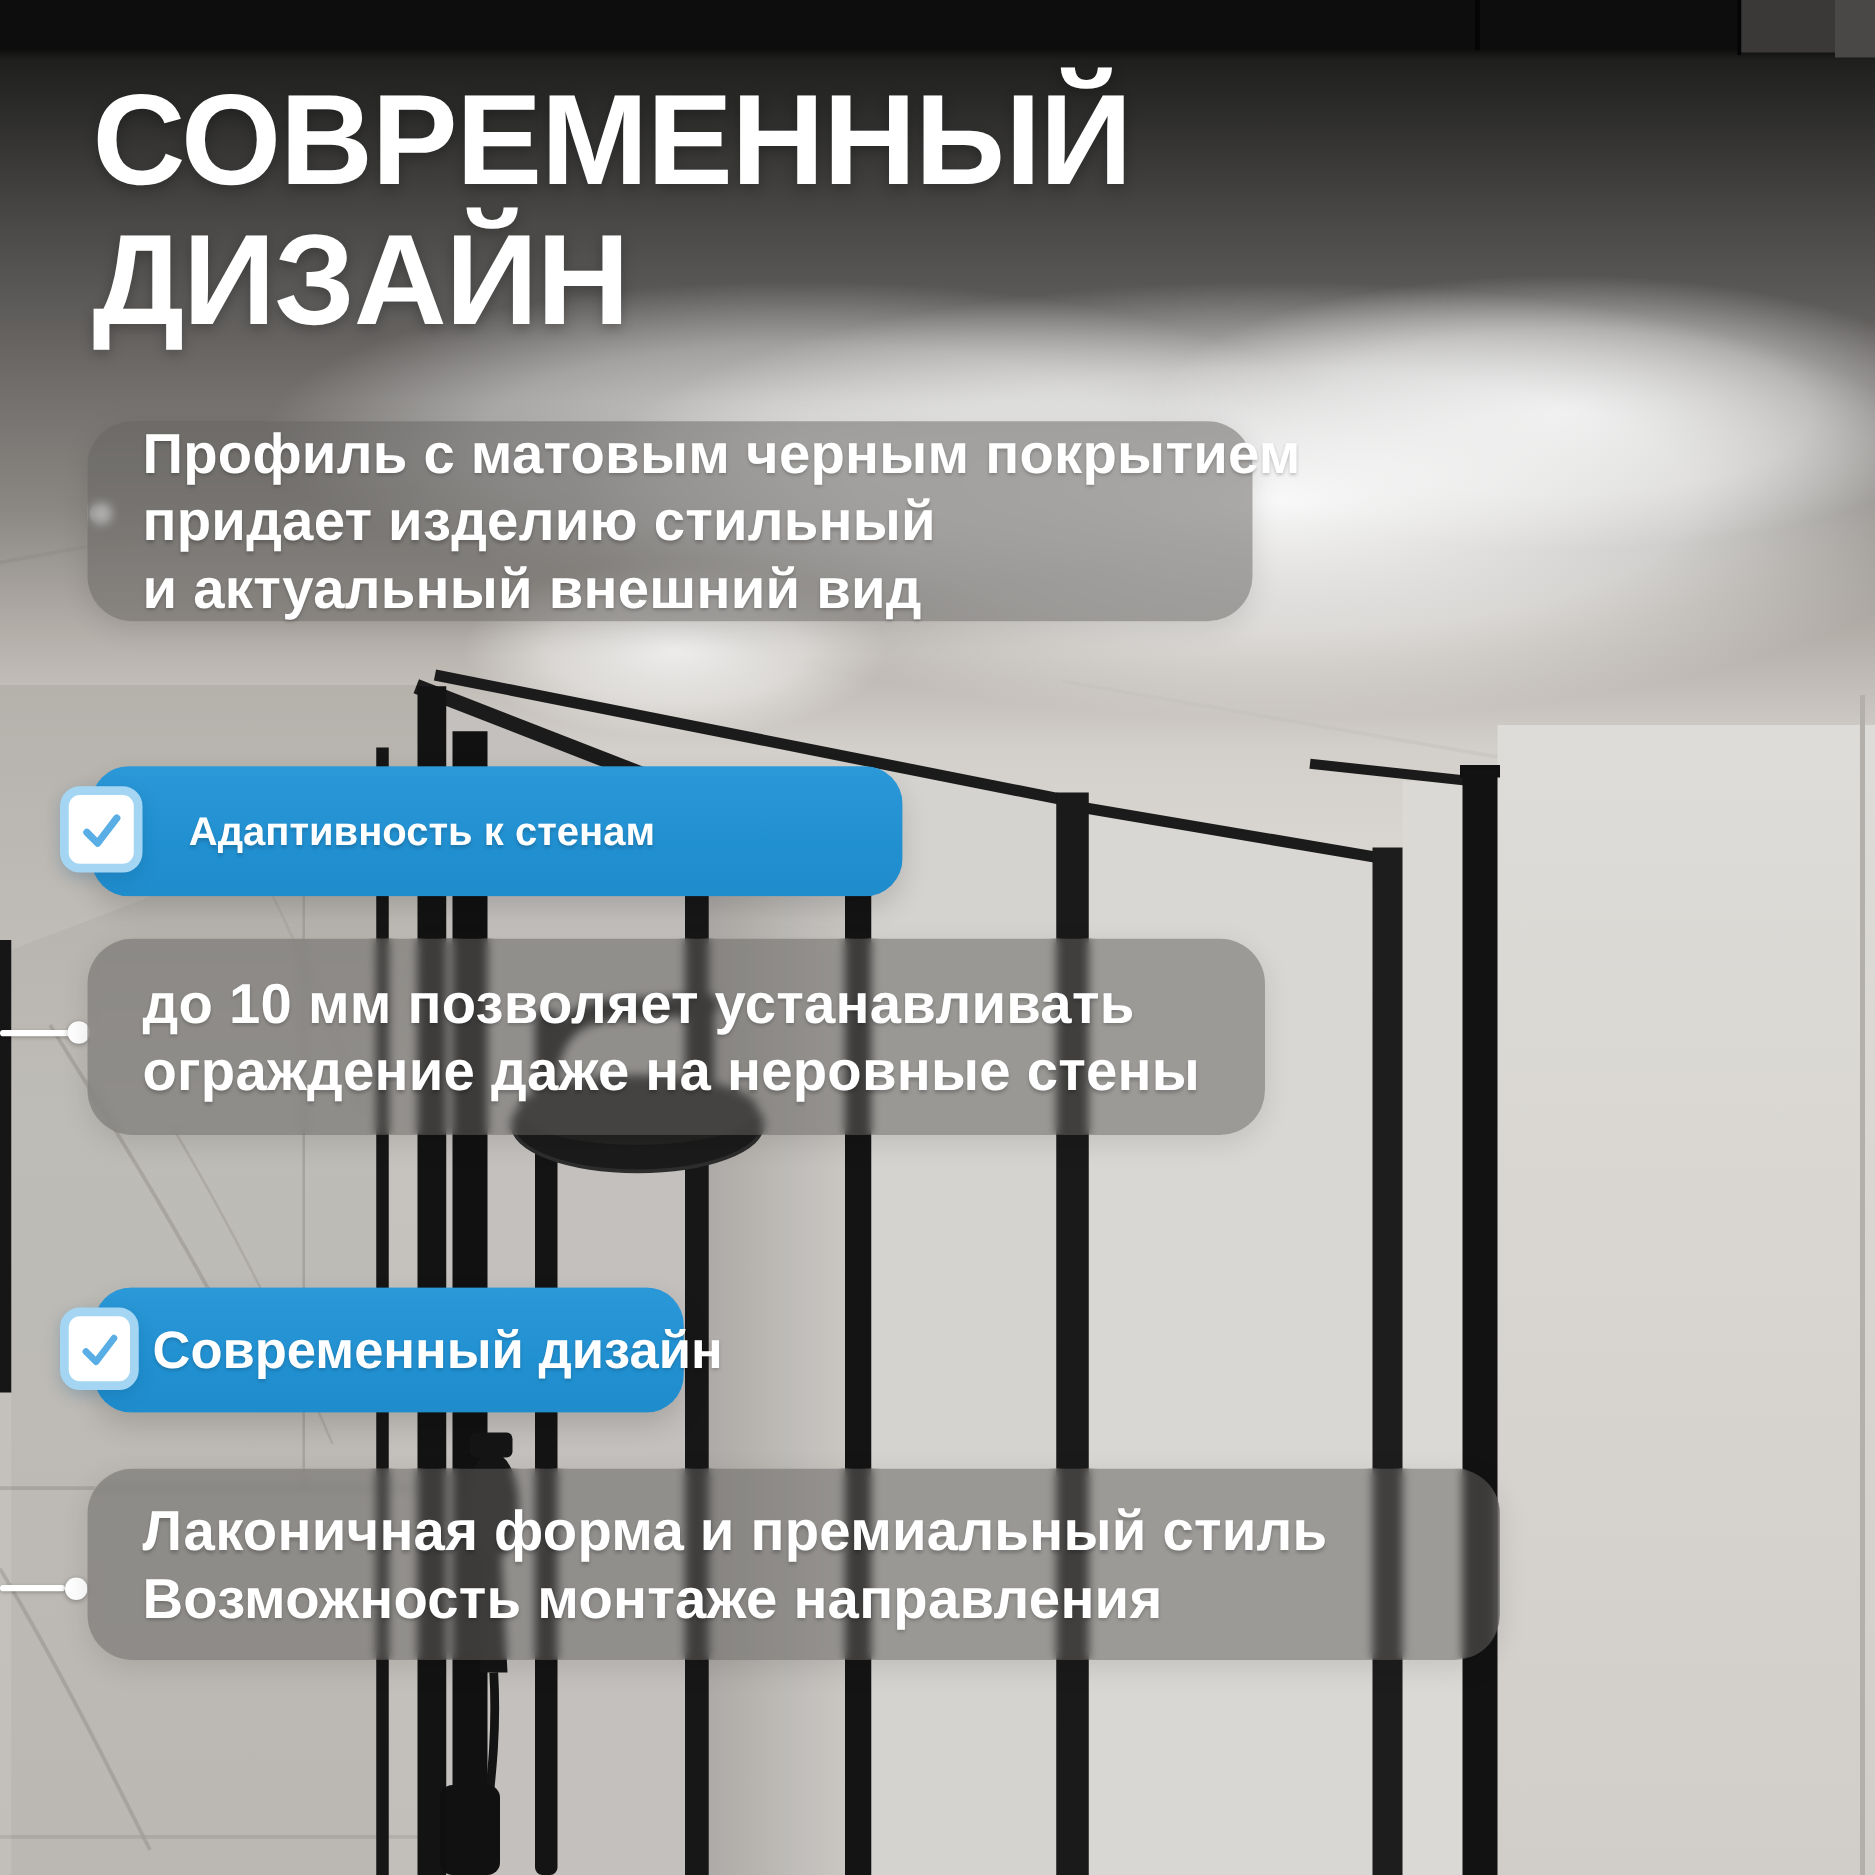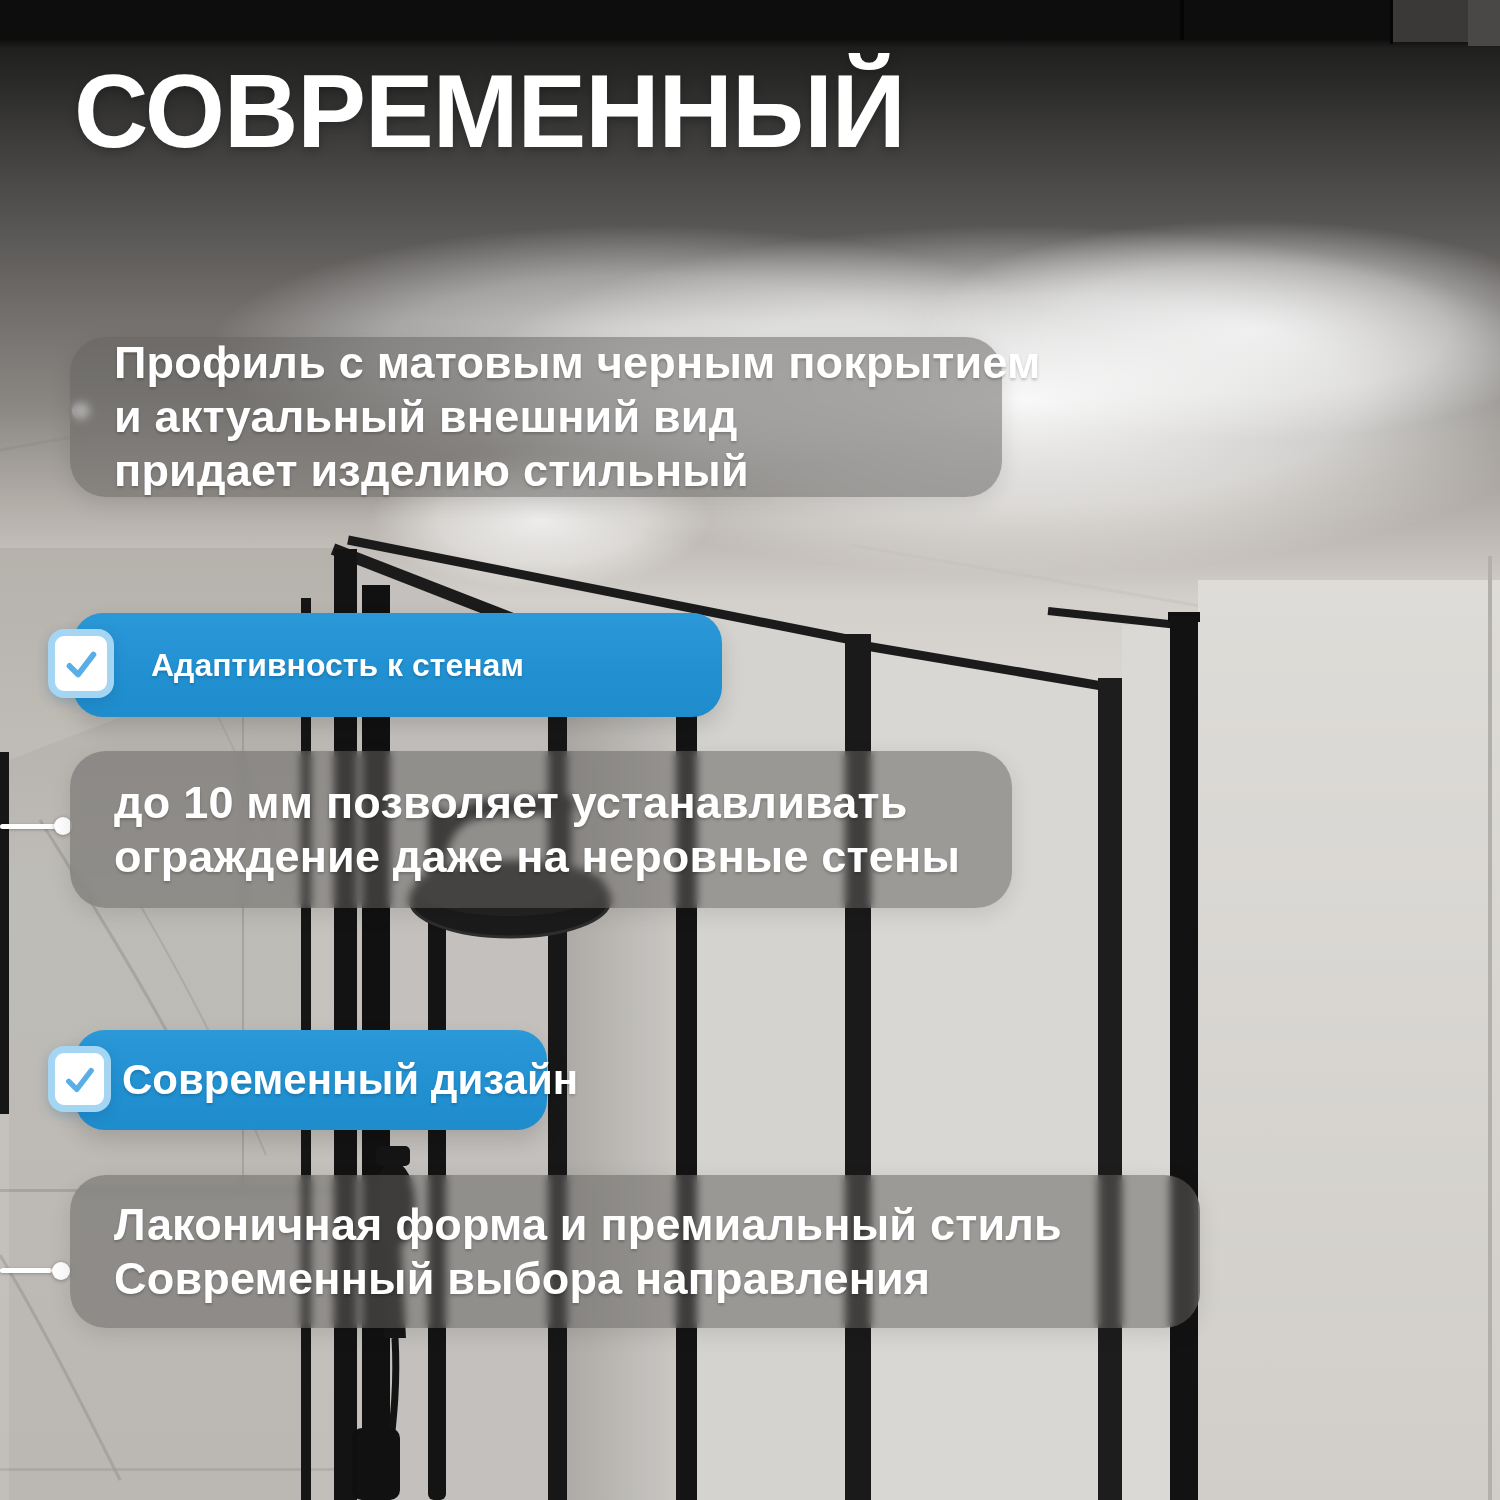--- a/index.html
+++ b/index.html
@@ -198,27 +198,28 @@
     <g fill="#3c3c3c">
       <polygon points="9,760 301,648 301,1500 9,1500" opacity="0.05"></polygon>
       <polygon points="357,565 697,697 697,1500 357,1500" opacity="0.05"></polygon>
     </g>
   </svg>
 
   <div class="overlay">
 
     <div class="title">
       <div>СОВРЕМЕННЫЙ</div>
+      <div>ДИЗАЙН</div>
     </div>
 
     <div class="dot dot1"></div>
     <div class="note note1">
       <div class="line">Профиль с матовым черным покрытием</div>
+      <div class="line">придает изделию стильный</div>
       <div class="line">и актуальный внешний вид</div>
-      <div class="line">придает изделию стильный</div>
     </div>
 
     <div class="badge badge1">
       <span class="badge-label">Адаптивность к стенам</span>
     </div>
     <div class="checkbox checkbox1">
       <svg width="46" height="46" viewBox="0 0 48 48">
         <path d="M12 26 L21 35 L37 14" fill="none" stroke="#58aee5" stroke-width="6" stroke-linecap="round" stroke-linejoin="round"></path>
       </svg>
     </div>
@@ -236,17 +237,17 @@
     <div class="checkbox checkbox2">
       <svg width="43" height="43" viewBox="0 0 48 48">
         <path d="M12 26 L21 35 L37 14" fill="none" stroke="#58aee5" stroke-width="6" stroke-linecap="round" stroke-linejoin="round"></path>
       </svg>
     </div>
 
     <div class="cline cline3"></div>
     <div class="dot dot3"></div>
     <div class="note note3">
       <div class="line">Лаконичная форма и премиальный стиль</div>
-      <div class="line">Современный выбора направления</div>
+      <div class="line">Возможность монтаже направления</div>
     </div>
 
   </div>
 </div>
 
 </body></html>

